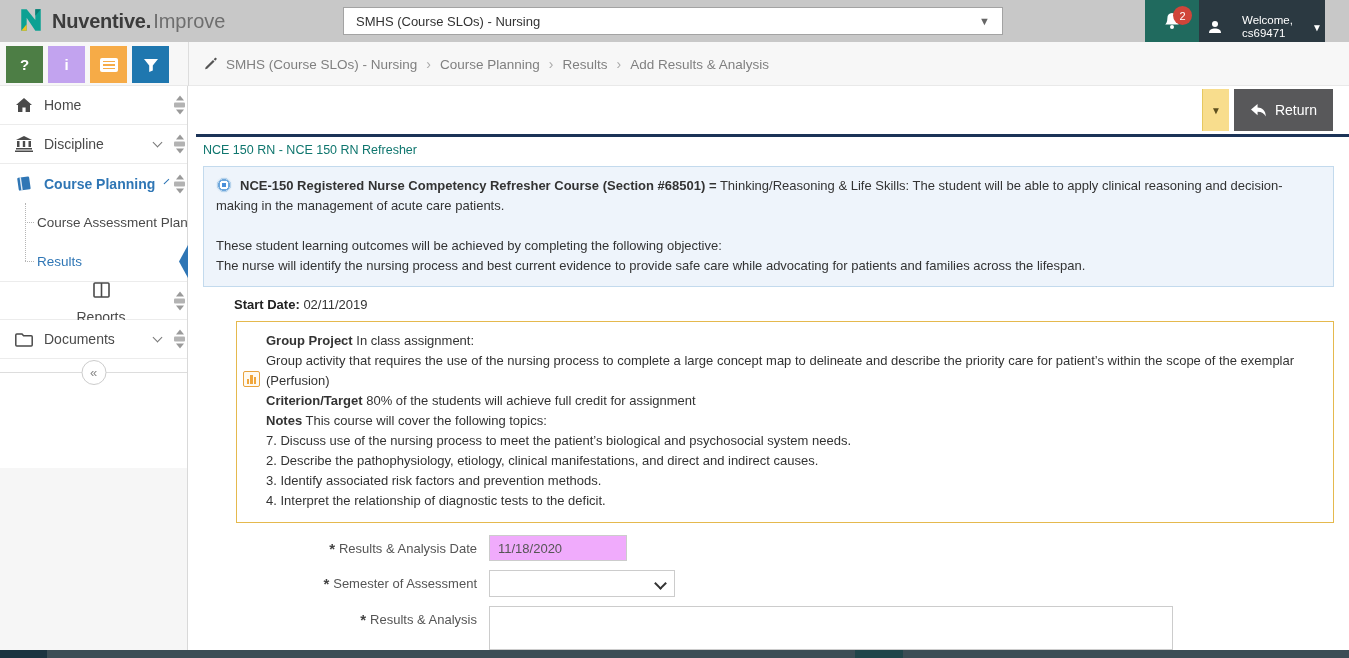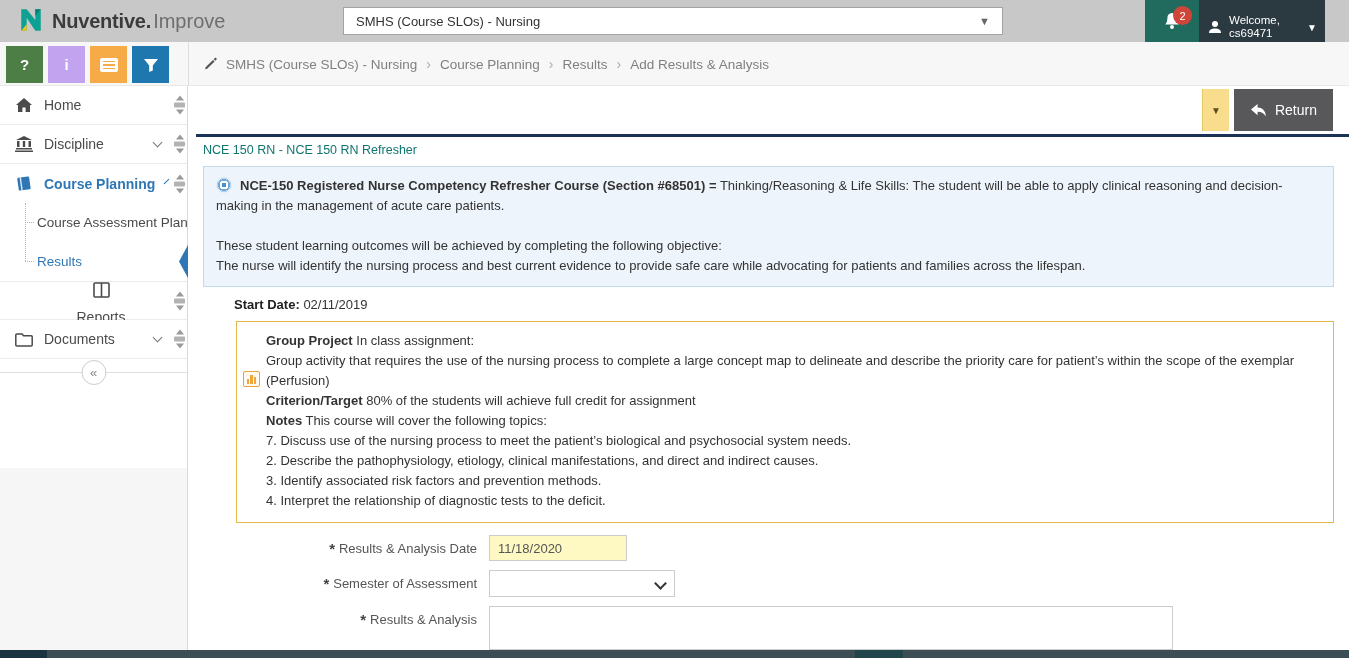--- a/index.html
+++ b/index.html
@@ -13,21 +13,21 @@
   .brand-light { font-size:20px; font-weight:400; color:#6e6e6e; margin-left:2px; }
   .ctx-select { position:absolute; left:343px; top:7px; width:660px; height:28px; background:#fff;
     border:1px solid #a3a3a3; display:flex; align-items:center; padding:0 12px; color:#333;
     font-size:13px; cursor:pointer; }
   .ctx-select .caret { margin-left:auto; color:#666; font-size:11px; }
   .notif-block { position:absolute; left:1145px; top:0; width:54px; height:42px; background:#206a5e;
     display:flex; align-items:center; justify-content:center; cursor:pointer; }
   .badge { position:absolute; left:28px; top:6px; width:19px; height:19px; border-radius:50%;
     background:#d0453a; color:#fff; font-size:11px; display:flex; align-items:center; justify-content:center; }
   .user-block { position:absolute; left:1199px; top:0; width:126px; height:54px; background:#2b3941;
-    color:#fff; display:flex; align-items:center; padding:0 8px; gap:6px; cursor:pointer; }
+    color:#fff; display:flex; align-items:center; padding:0 8px; gap:19px; cursor:pointer; }
   .user-lines { font-size:11.5px; line-height:13px; }
   .user-caret { margin-left:auto; color:#fff; font-size:10px; }
 
   
   .row2 { position:absolute; left:0; top:42px; width:1349px; height:44px; background:#f7f7f7;
     border-bottom:1px solid #e9e9e9; }
   .quick { position:absolute; left:6px; top:4px; display:flex; gap:5px; }
   .qbtn { width:37px; height:37px; display:flex; align-items:center; justify-content:center;
     color:#fff; font-weight:700; font-size:15px; cursor:pointer; }
   .qbtn.green{ background:#4d7e45; } .qbtn.purple{ background:#c2a3ef; }
@@ -100,21 +100,21 @@
     border:1px solid #e8a33d; border-radius:2px; display:flex; align-items:flex-end; gap:1.5px;
     padding:2px 2.5px; }
   .chart-icon i { display:block; width:3px; background:#f0a63c; }
   .chart-icon i:nth-child(1){height:5px;} .chart-icon i:nth-child(2){height:9px;} .chart-icon i:nth-child(3){height:7px;}
 
   .form { margin-top:12px; }
   .frow { display:flex; align-items:flex-start; margin-bottom:9px; }
   .flabel { width:286px; text-align:right; padding-right:12px; color:#555; padding-top:5px; }
   .req { color:#444; font-size:15px; font-weight:700; vertical-align:-1px; margin-right:4px; }
   .tinput { width:138px; height:26px; border:1px solid #ccc; padding:0 8px; font:13px "Liberation Sans",sans-serif;
-    color:#555; background:#fef9c3; }
+    color:#555; background:#f0abfc; }
   .tarea { width:684px; height:44px; border:1px solid #ccc; resize:none; font:13px "Liberation Sans",sans-serif;
     padding:4px 8px; background:#fff; }
   .sel { position:relative; height:27px; border:1px solid #ccc; background:#fff; cursor:pointer; }
   .sel.w-lg { width:186px; }
   .sel::after { content:""; position:absolute; right:9px; top:8px; width:7px; height:7px;
     border-right:2px solid #333; border-bottom:2px solid #333; transform:rotate(45deg); }
 
   
   .hscroll { position:absolute; left:0; bottom:0; width:1349px; height:8px; background:#3c4d55; }
   .hscroll .corner { position:absolute; left:0; top:0; width:47px; height:8px; background:#1b3340; }

